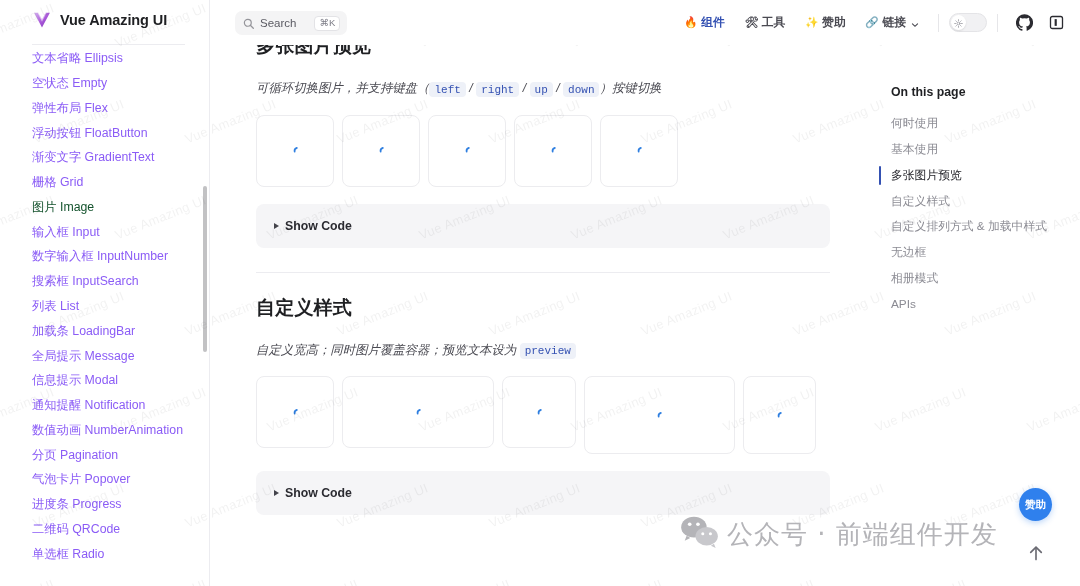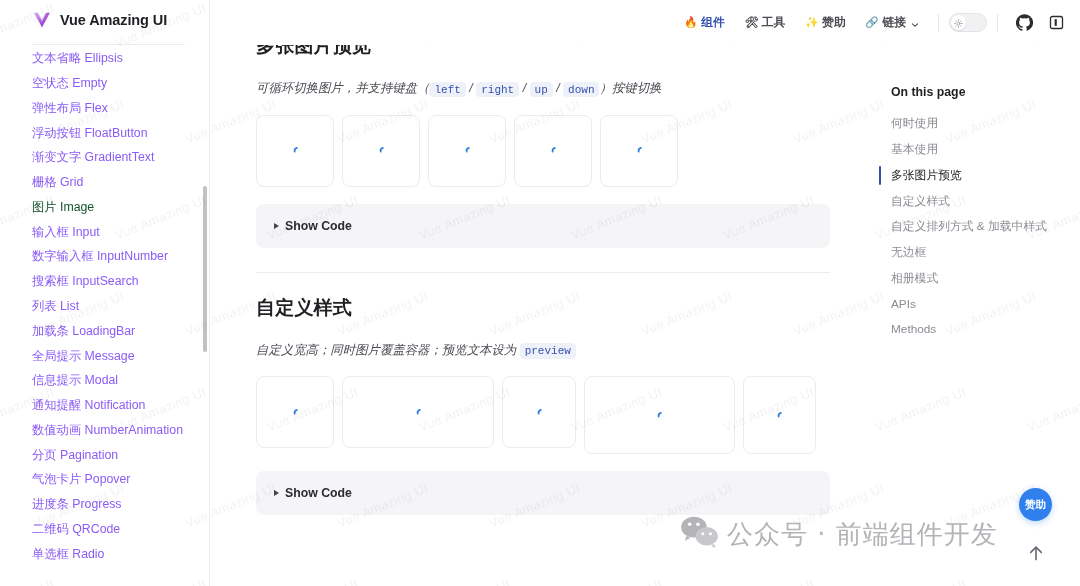--- a/index.html
+++ b/index.html
@@ -331,20 +331,30 @@
         <div class="nav-item"><span>分页 Pagination</span></div>
         <div class="nav-item"><span>气泡卡片 Popover</span></div>
         <div class="nav-item"><span>进度条 Progress</span></div>
         <div class="nav-item"><span>二维码 QRCode</span></div>
         <div class="nav-item"><span>单选框 Radio</span></div>
       </div>
     <div class="sb-scrollbar"></div>
   </div>
 
   <div class="topbar">
+    <div class="search-box">
+      <span>
+        <svg class="search-ic" viewBox="0 0 16 16" fill="none" stroke="#5b5b63" stroke-width="1.8">
+          <circle cx="7" cy="7" r="5"></circle>
+            <path d="M11 11l4 4" stroke-linecap="round"></path>
+        </svg>
+      </span>
+      <span class="search-label">Search</span>
+      <span class="kbd">⌘K</span>
+    </div>
 
     <div class="top-nav">
       <div class="tn-item accent">
         <span class="tn-emoji">🔥</span>
         <span>组件</span>
       </div>
       <div class="tn-item">
         <span class="tn-emoji">🛠</span>
         <span>工具</span>
       </div>
@@ -495,21 +505,20 @@
     <div class="toc-title">On this page</div>
     <div id="toc-list">
         <div class="toc-item"><span>何时使用</span></div>
         <div class="toc-item"><span>基本使用</span></div>
         <div class="toc-item active"><span>多张图片预览</span></div>
         <div class="toc-item"><span>自定义样式</span></div>
         <div class="toc-item"><span>自定义排列方式 &amp; 加载中样式</span></div>
         <div class="toc-item"><span>无边框</span></div>
         <div class="toc-item"><span>相册模式</span></div>
         <div class="toc-item"><span>APIs</span></div>
-        <div class="toc-item"><span>Methods</span></div>
       </div>
   </div>
 
   <div class="watermark" id="wm-layer">
       <div class="wm" style="left: -40px; top: 18px;">Vue Amazing UI</div>
       <div class="wm" style="left: 112px; top: 18px;">Vue Amazing UI</div>
       <div class="wm" style="left: 264px; top: 18px;">Vue Amazing UI</div>
       <div class="wm" style="left: 416px; top: 18px;">Vue Amazing UI</div>
       <div class="wm" style="left: 568px; top: 18px;">Vue Amazing UI</div>
       <div class="wm" style="left: 720px; top: 18px;">Vue Amazing UI</div>

